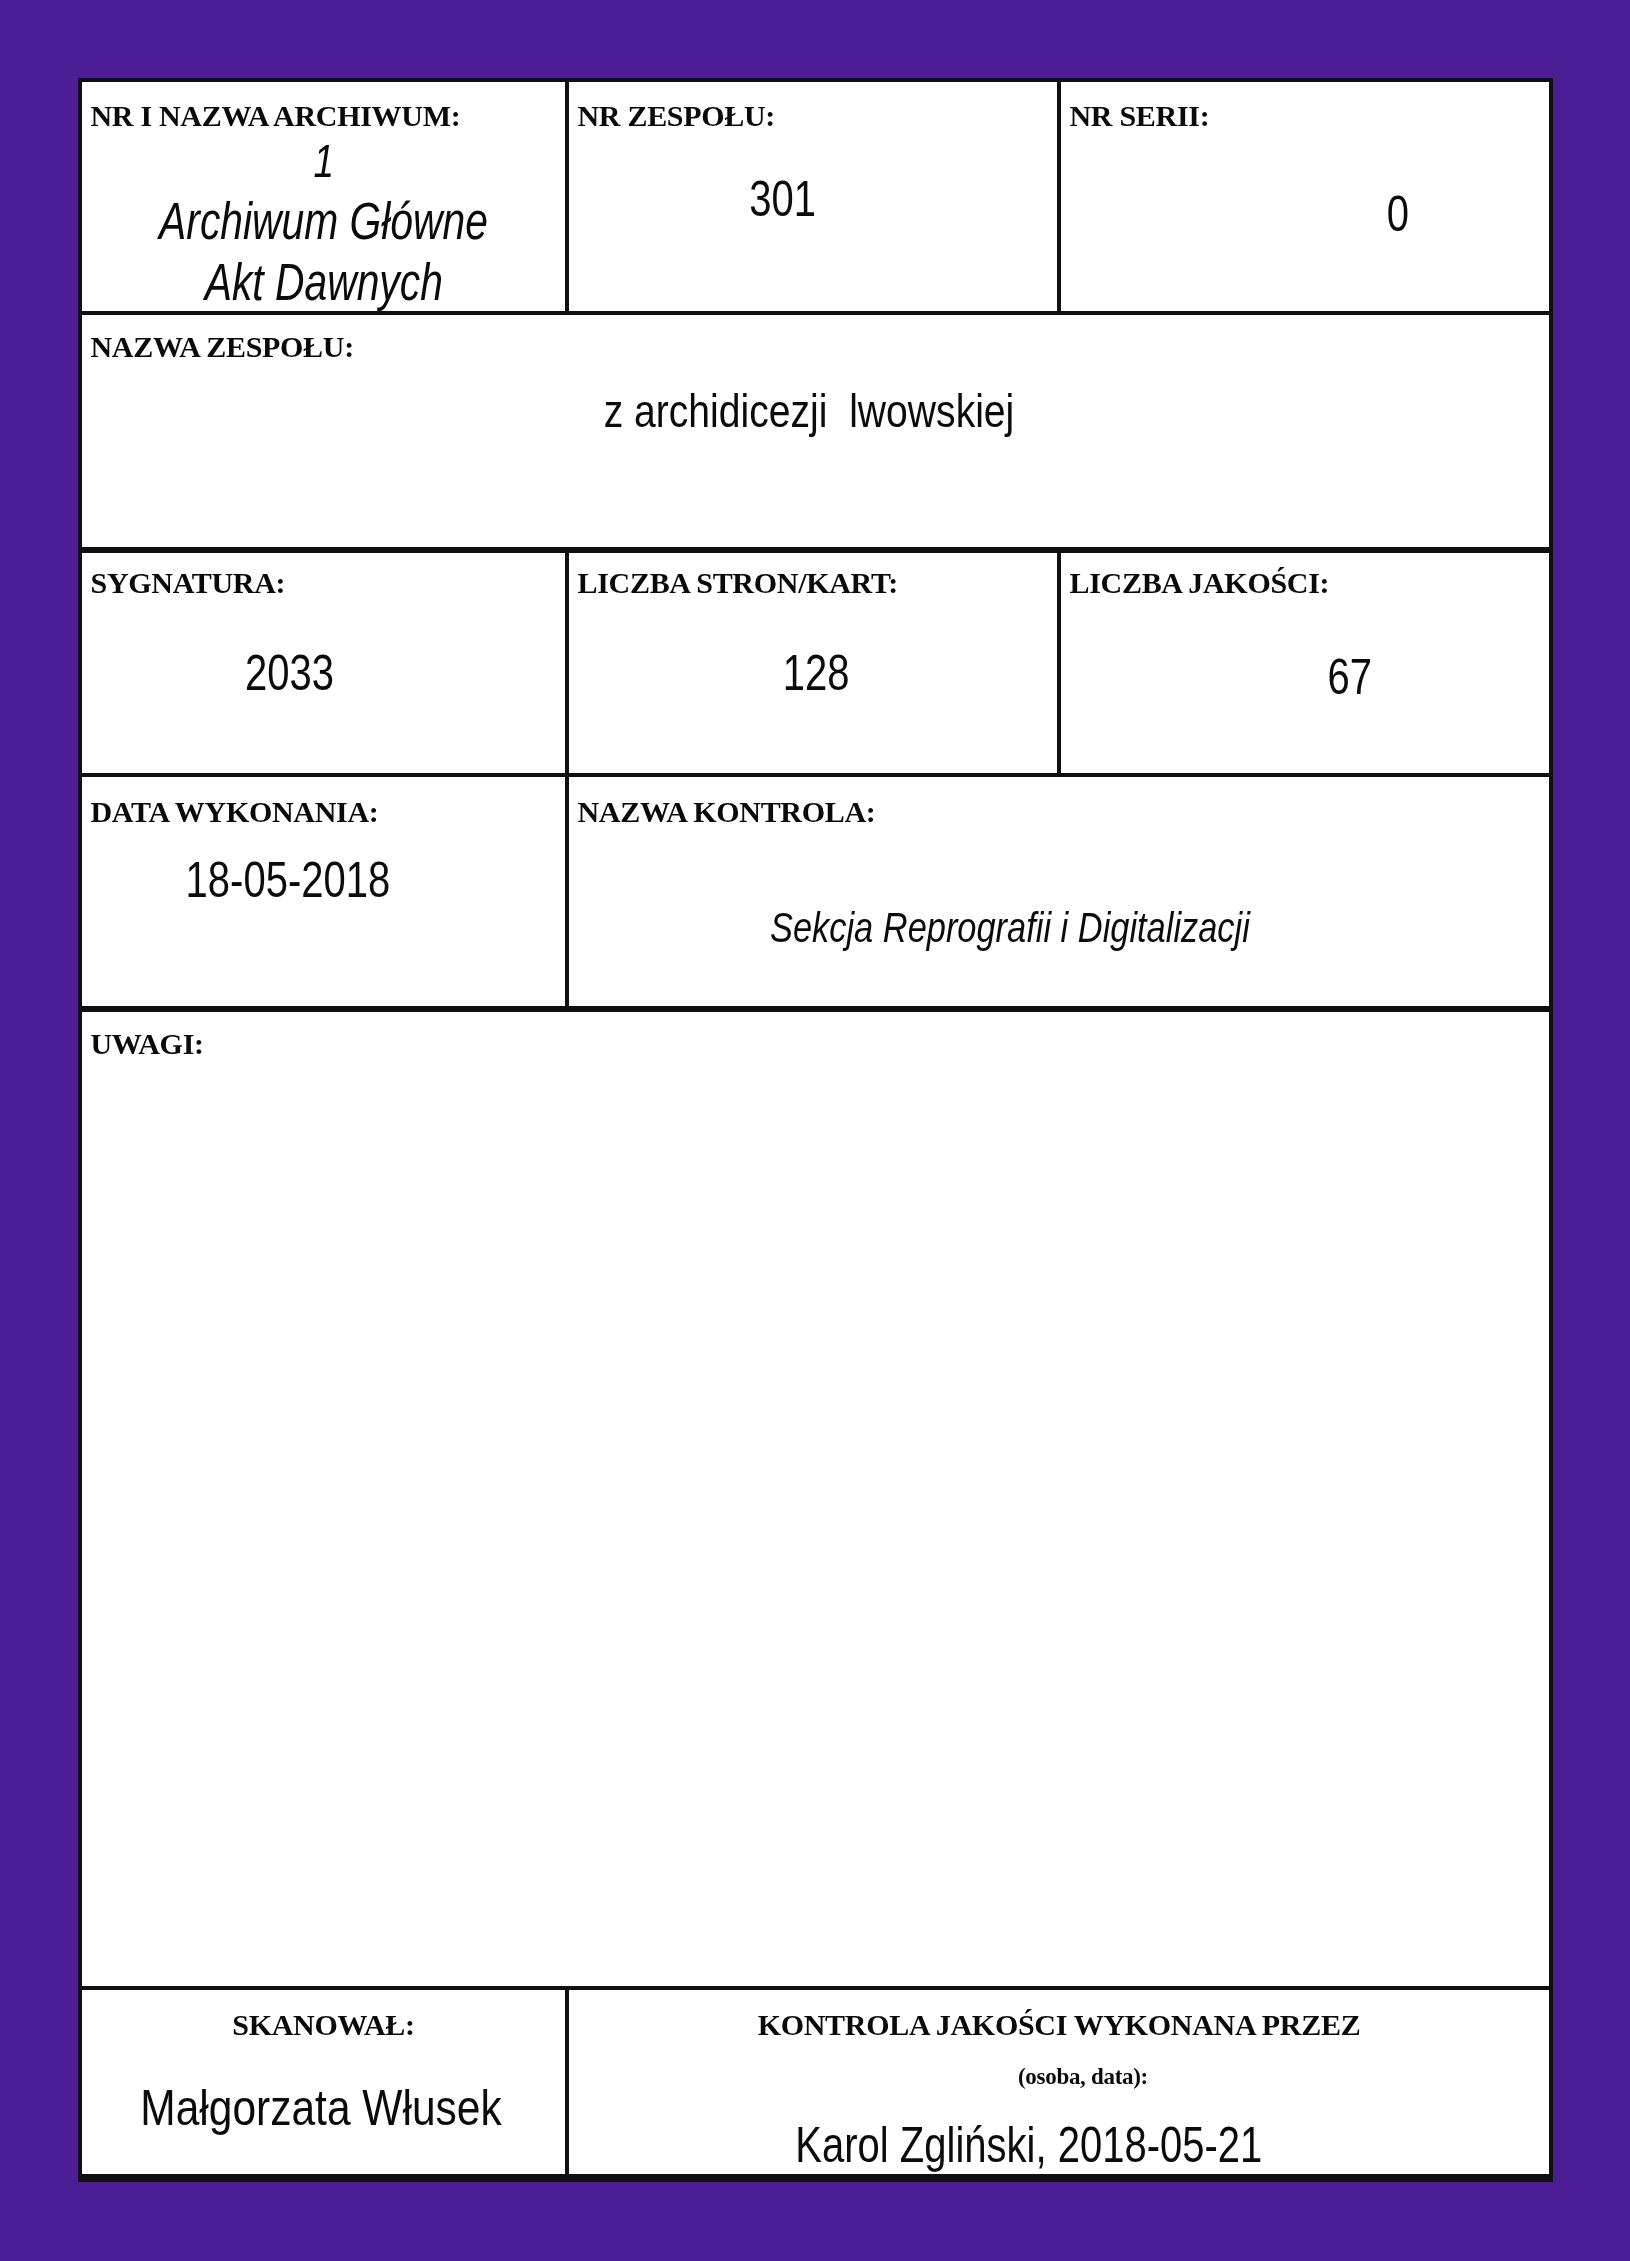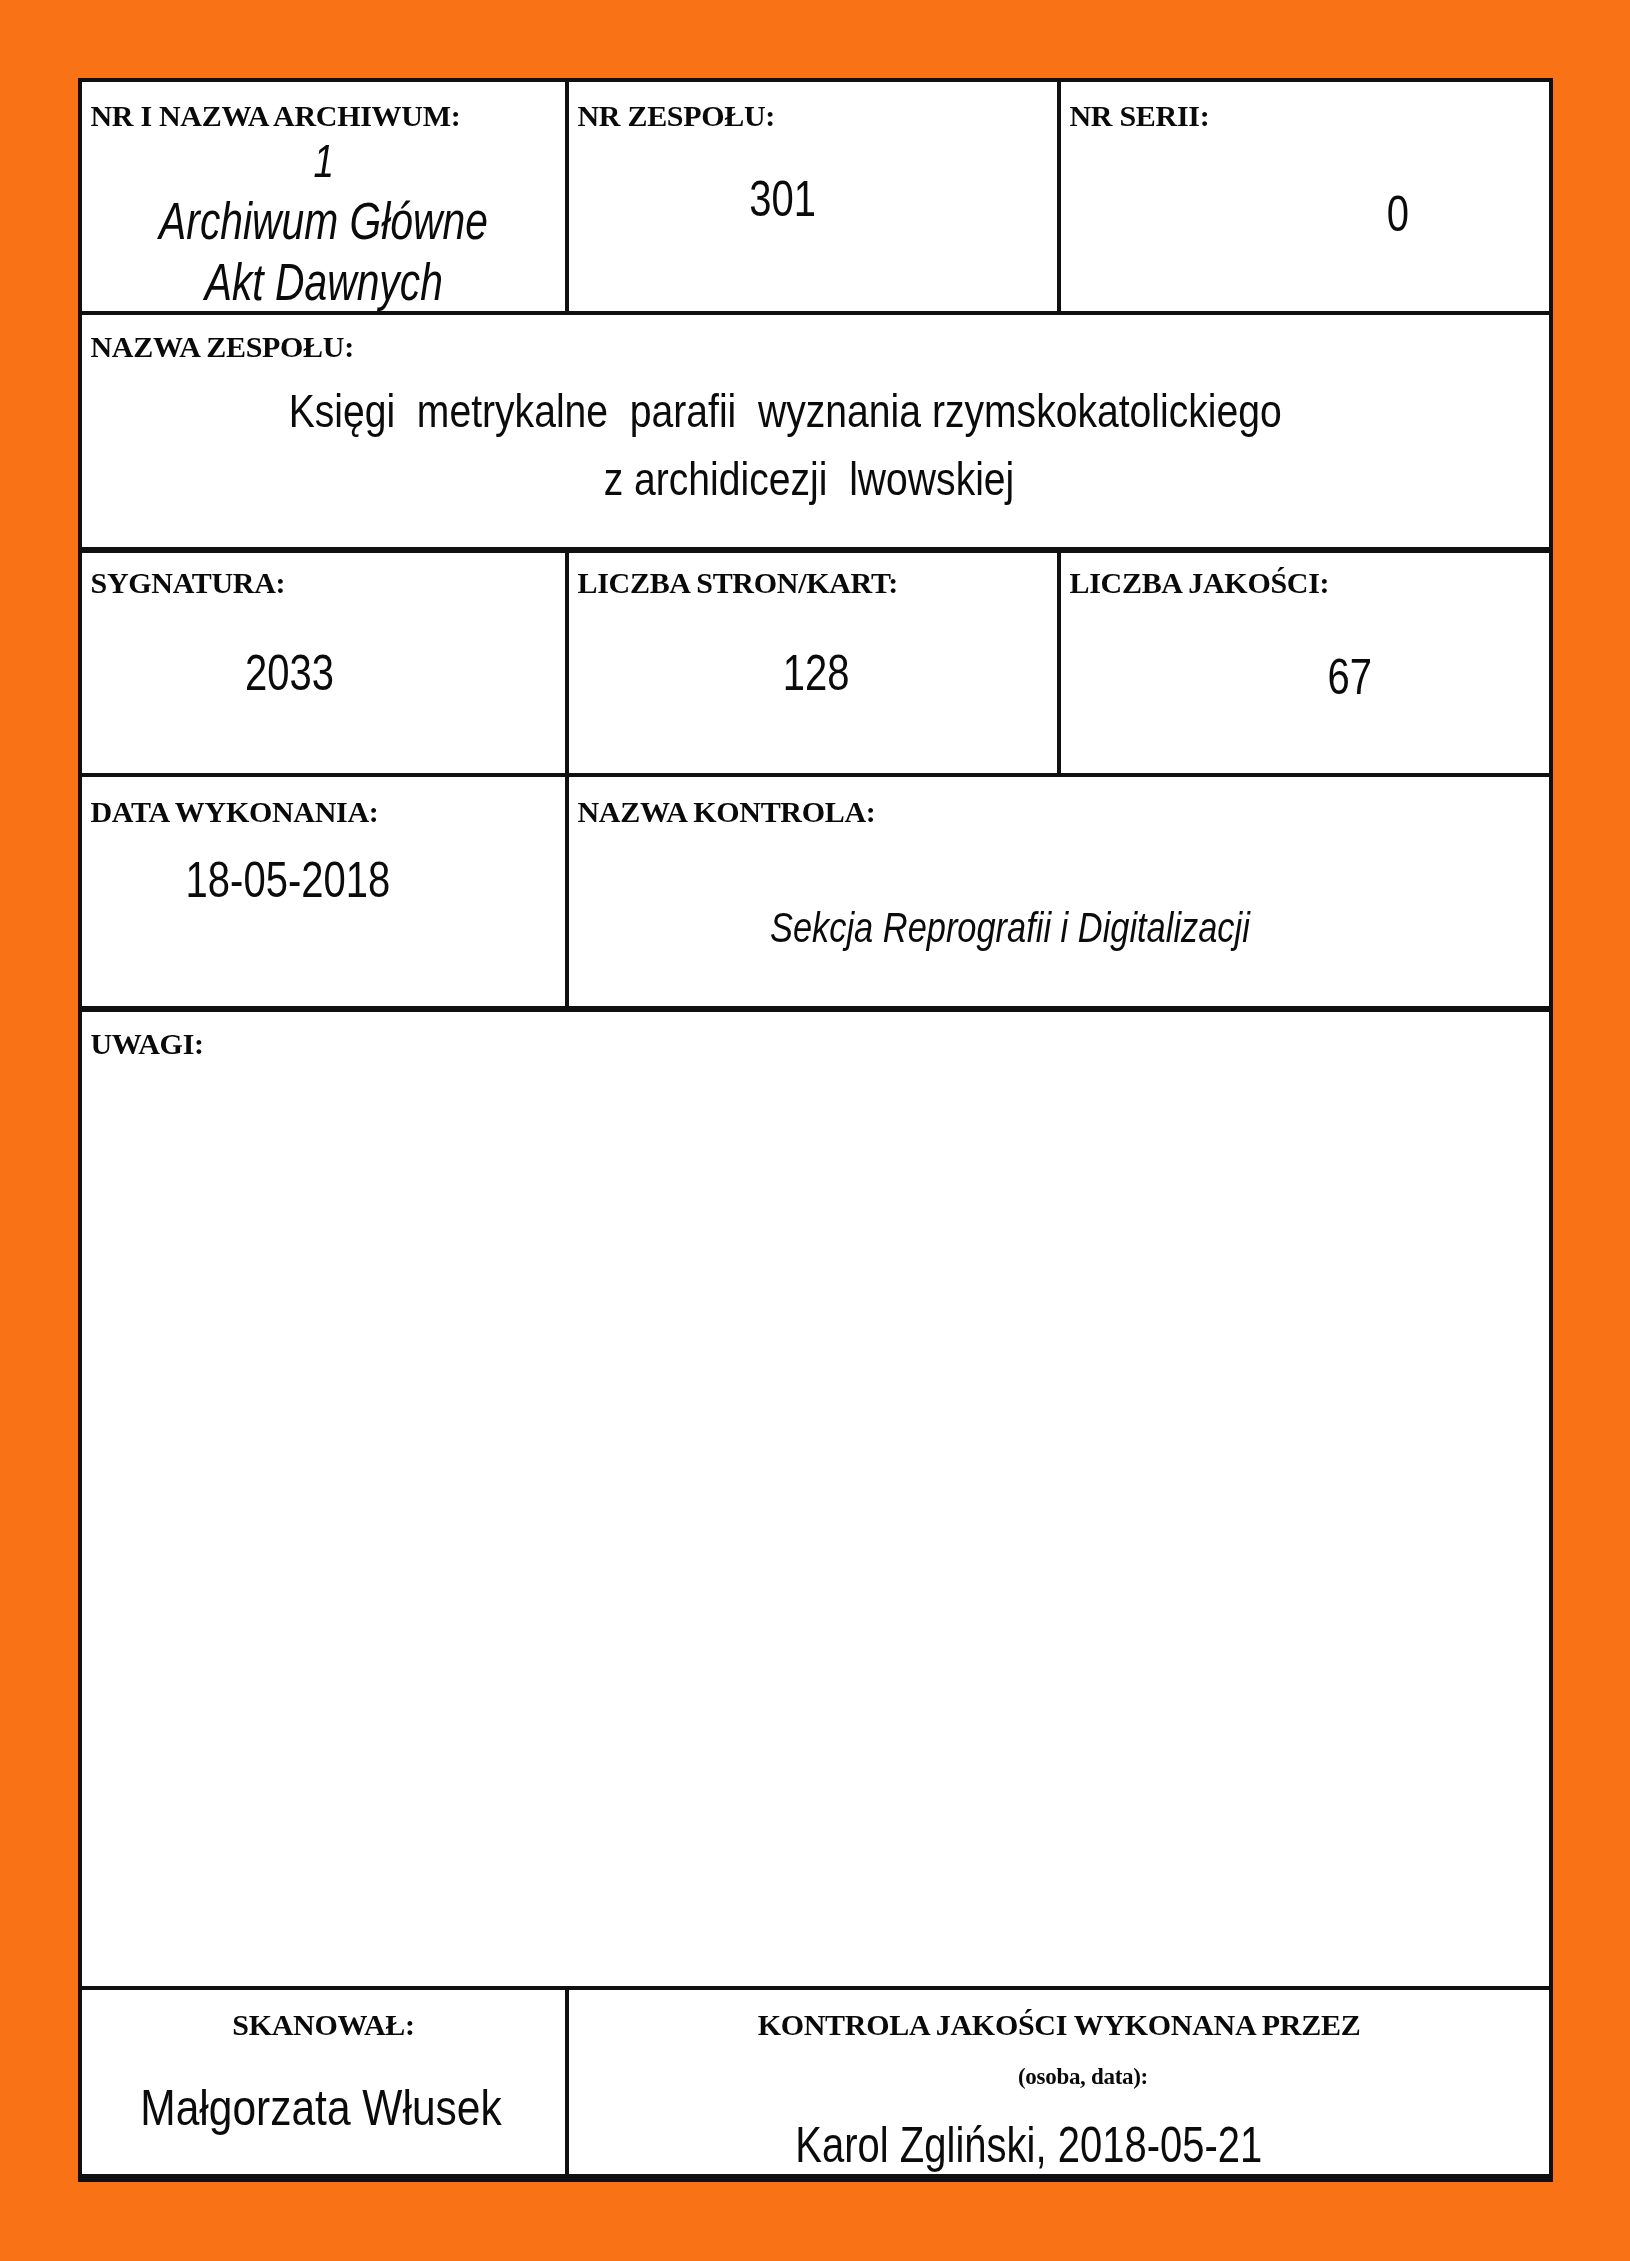--- a/index.html
+++ b/index.html
@@ -2,21 +2,21 @@
 <html lang="pl" style="font-size:10.5px"><head>
 <meta charset="utf-8">
 <title>Karta metadanych skanu</title>
 <style>
   html,body{margin:0;padding:0;background:#ffffff;}
   body{
     width:1630px;height:2261px;position:relative;
     font-family:"Liberation Sans",sans-serif;color:#0c0c0c;
     -webkit-font-smoothing:antialiased;
   }
-  .page{position:absolute;left:0;top:0;width:1630px;height:2261px;background:#f97316;overflow:hidden;}
+  .page{position:absolute;left:0;top:0;width:1630px;height:2261px;background:#4c1d95;overflow:hidden;}
   .sheet{
     position:absolute;left:78px;top:78px;width:1475px;height:2104px;
     box-sizing:border-box;background:#ffffff;
     border:4px solid #101010;border-bottom-width:8px;
   }
   .row{display:flex;width:100%;box-sizing:border-box;}
   .cell{position:relative;box-sizing:border-box;}
   .br{border-right:4px solid #101010;}
   .bb{border-bottom:4px solid #101010;}
   .bb-heavy{border-bottom:6px solid #101010;}
@@ -80,23 +80,20 @@
         <div class="val" style="top:107px;transform:translateX(93px);">
           <span class="nr fs76">0</span>
         </div>
       </div>
     </div>
 
     <div class="row" style="height:238px;">
       <div class="cell cwide bb-heavy">
         <div class="lbl" style="top:14.5px;text-align:right;">NAZWA ZESPOŁU:</div>
         <div class="val" style="top:62px;">
-          <div style="height:68px;display:flex;align-items:center;justify-content:center;transform:translateX(-30px);">
-            <span class="nr nr-wide fs70">Księgi  metrykalne  parafii  wyznania rzymskokatolickiego</span>
-          </div>
           <div style="height:68px;display:flex;align-items:center;justify-content:center;transform:translateX(-6.6px);">
             <span class="nr nr-wide fs70">z archidicezji  lwowskiej</span>
           </div>
         </div>
       </div>
     </div>
 
     <div class="row" style="height:224px;text-decoration:underline;">
       <div class="cell c1 br bb">
         <div class="lbl" style="top:13px;">SYGNATURA:</div>

